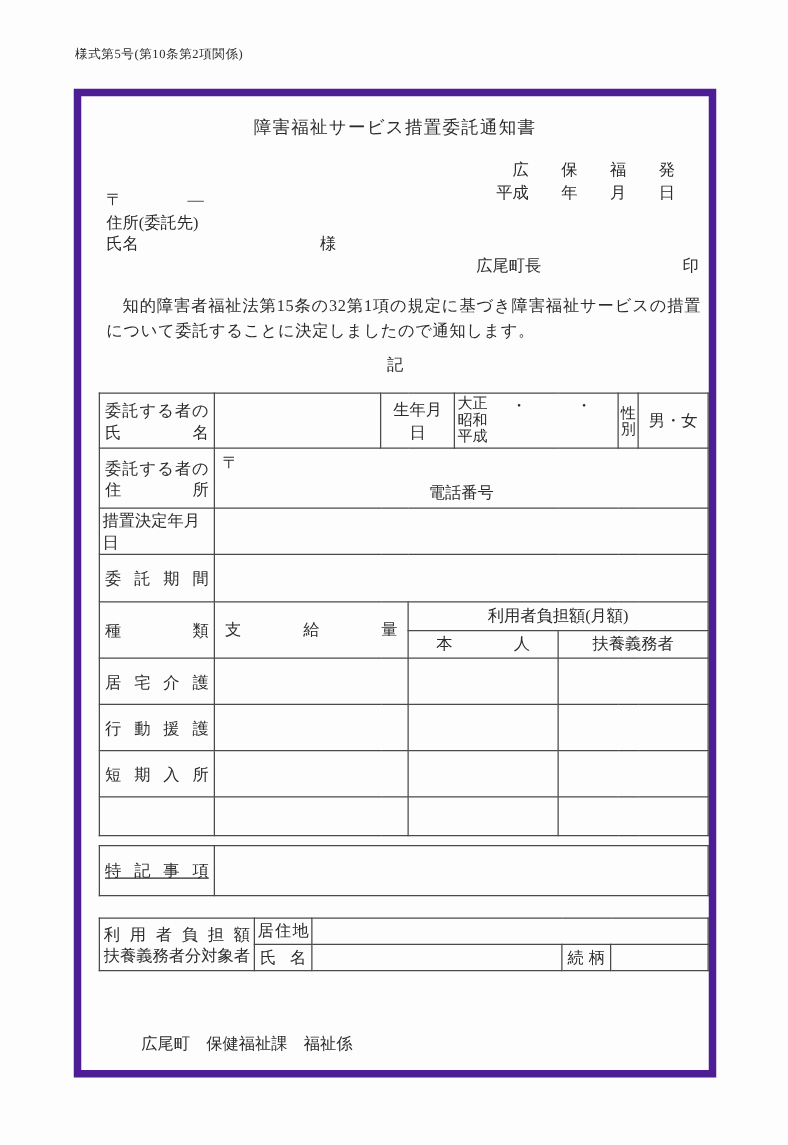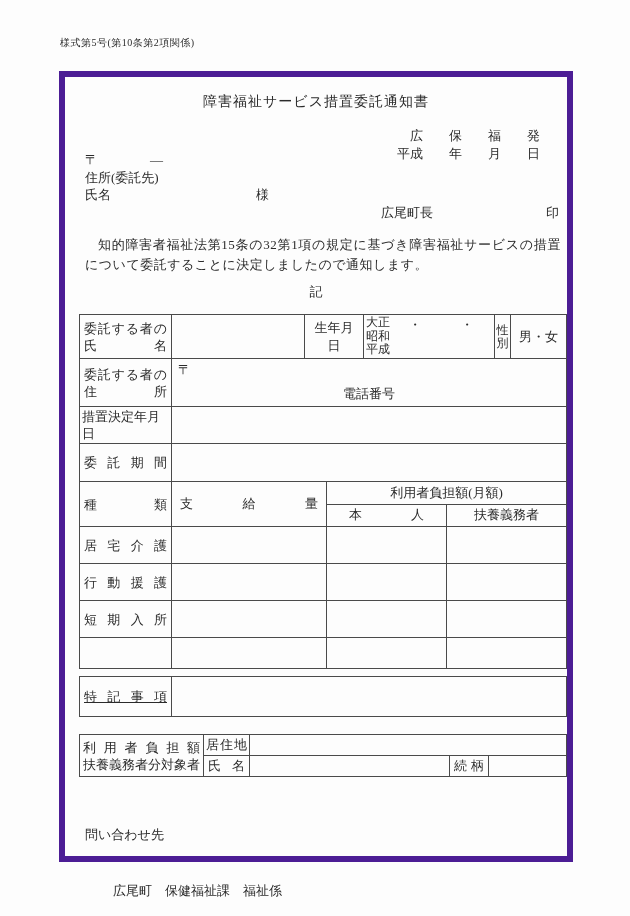--- a/index.html
+++ b/index.html
@@ -217,20 +217,19 @@
       <tr style="height:21px">
         <td class="jf sub" style="padding:1px 4px">氏名</td>
         <td></td>
         <td class="jf sub" style="padding:1px 4px">続柄</td>
         <td></td>
       </tr>
     </tbody>
       </table>
 
     <div class="footer">
-      <div class="f1">問い合わせ先</div>
       <div class="f2">広尾町　保健福祉課　福祉係</div>
       
       
     </div>
 
   </div>
 </div>
 
 </body></html>

